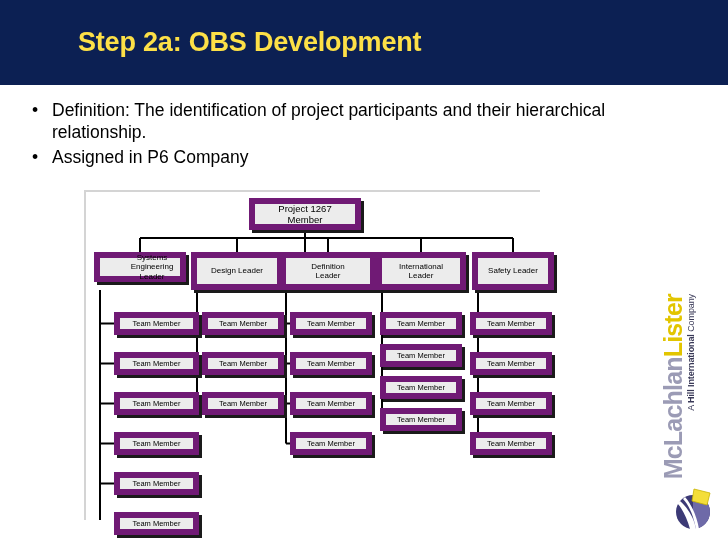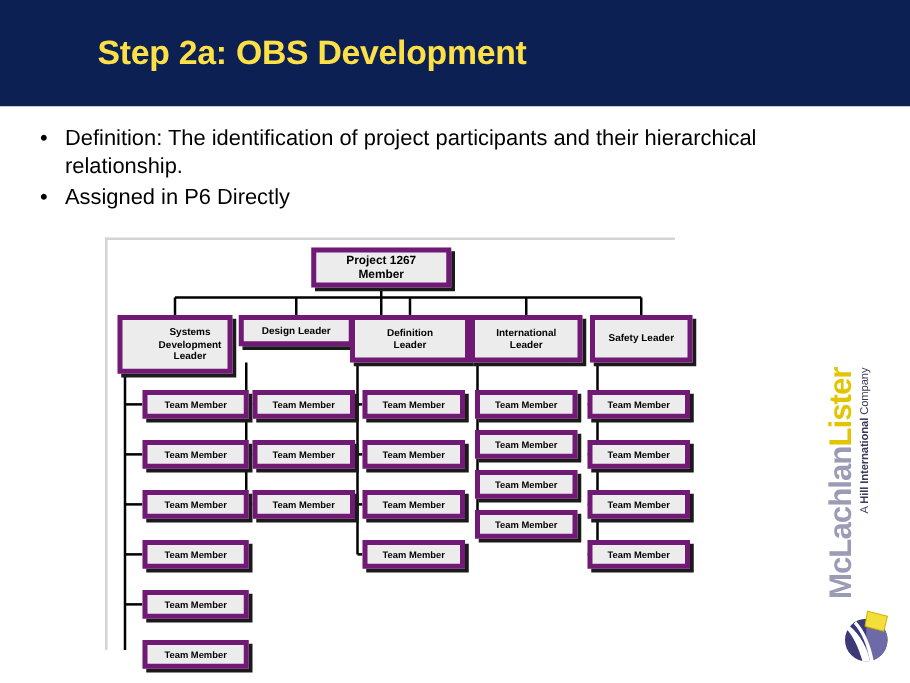--- a/index.html
+++ b/index.html
@@ -84,28 +84,28 @@
   #org-svg {
     position: absolute;
     left: 0;
     top: 0;
   }
 
   .node {
     position: absolute;
     box-sizing: border-box;
     background: #ececec;
-    border: 4px solid #701a75;
+    border: 6px solid #701a75;
     box-shadow: 3px 3px 0 0 #1a1a1a;
     display: flex;
     align-items: center;
     justify-content: center;
     text-align: center;
     color: #000000;
-    font-weight: bold;
+    font-weight: normal;
     line-height: 10px;
   }
   .node-root {
     font-size: 9.5px;
     line-height: 11px;
   }
   .node-leader {
     font-size: 8px;
     line-height: 9.5px;
   }
@@ -166,21 +166,21 @@
     <div id="title-text">Step 2a: OBS Development</div>
   </div>
 
   <div id="bullets">
     <div class="bullet-row">
       <span class="bullet-dot">•</span>
       <span class="bullet-strong">Definition:</span><span> The identification of project participants and their hierarchical relationship.</span>
     </div>
     <div class="bullet-row">
       <span class="bullet-dot">•</span>
-      <span>Assigned in P6 Directly</span>
+      <span>Assigned in P6 Company</span>
     </div>
   </div>
 
   <div id="org-chart">
     <div id="org-chart-frame"></div>
     <svg id="org-svg" width="456" height="330">
         <line x1="221" y1="40" x2="221" y2="62" stroke="#000" stroke-width="2"></line>
         <line x1="56" y1="48" x2="429" y2="48" stroke="#000" stroke-width="2"></line>
         <line x1="56" y1="48" x2="56" y2="62" stroke="#000" stroke-width="2"></line>
         <line x1="16" y1="100" x2="16" y2="333.5" stroke="#000" stroke-width="2"></line>
@@ -211,42 +211,42 @@
         <line x1="394" y1="100" x2="394" y2="253.5" stroke="#000" stroke-width="2"></line>
         <line x1="394" y1="133.5" x2="386" y2="133.5" stroke="#000" stroke-width="2"></line>
         <line x1="394" y1="173.5" x2="386" y2="173.5" stroke="#000" stroke-width="2"></line>
         <line x1="394" y1="213.5" x2="386" y2="213.5" stroke="#000" stroke-width="2"></line>
         <line x1="394" y1="253.5" x2="386" y2="253.5" stroke="#000" stroke-width="2"></line>
       </svg>
     <div id="org-nodes">
         <div class="node node-root" style="left: 165px; top: 8px; width: 112px; height: 32px;">
           <div><span>Project 1267</span><br><span>Member</span></div>
         </div>
-        <div class="node node-leader" style="left: 10px; top: 62px; width: 92px; height: 47px; padding-left: 24px;">
-          <div><span>Systems</span><br><span>Development</span><br><span>Leader</span></div>
+        <div class="node node-leader" style="left: 10px; top: 62px; width: 92px; height: 30px; padding-left: 24px;">
+          <div><span>Systems</span><br><span>Engineering</span><br><span>Leader</span></div>
         </div>
         <div class="node node-member" style="left: 30px; top: 122px; width: 85px; height: 23px;">
           <div><span>Team Member</span></div>
         </div>
         <div class="node node-member" style="left: 30px; top: 162px; width: 85px; height: 23px;">
           <div><span>Team Member</span></div>
         </div>
         <div class="node node-member" style="left: 30px; top: 202px; width: 85px; height: 23px;">
           <div><span>Team Member</span></div>
         </div>
         <div class="node node-member" style="left: 30px; top: 242px; width: 85px; height: 23px;">
           <div><span>Team Member</span></div>
         </div>
         <div class="node node-member" style="left: 30px; top: 282px; width: 85px; height: 23px;">
           <div><span>Team Member</span></div>
         </div>
         <div class="node node-member" style="left: 30px; top: 322px; width: 85px; height: 23px;">
           <div><span>Team Member</span></div>
         </div>
-        <div class="node node-leader" style="left: 107px; top: 62px; width: 92px; height: 25px;">
+        <div class="node node-leader" style="left: 107px; top: 62px; width: 92px; height: 38px;">
           <div><span>Design Leader</span></div>
         </div>
         <div class="node node-member" style="left: 118px; top: 122px; width: 82px; height: 23px;">
           <div><span>Team Member</span></div>
         </div>
         <div class="node node-member" style="left: 118px; top: 162px; width: 82px; height: 23px;">
           <div><span>Team Member</span></div>
         </div>
         <div class="node node-member" style="left: 118px; top: 202px; width: 82px; height: 23px;">
           <div><span>Team Member</span></div>

